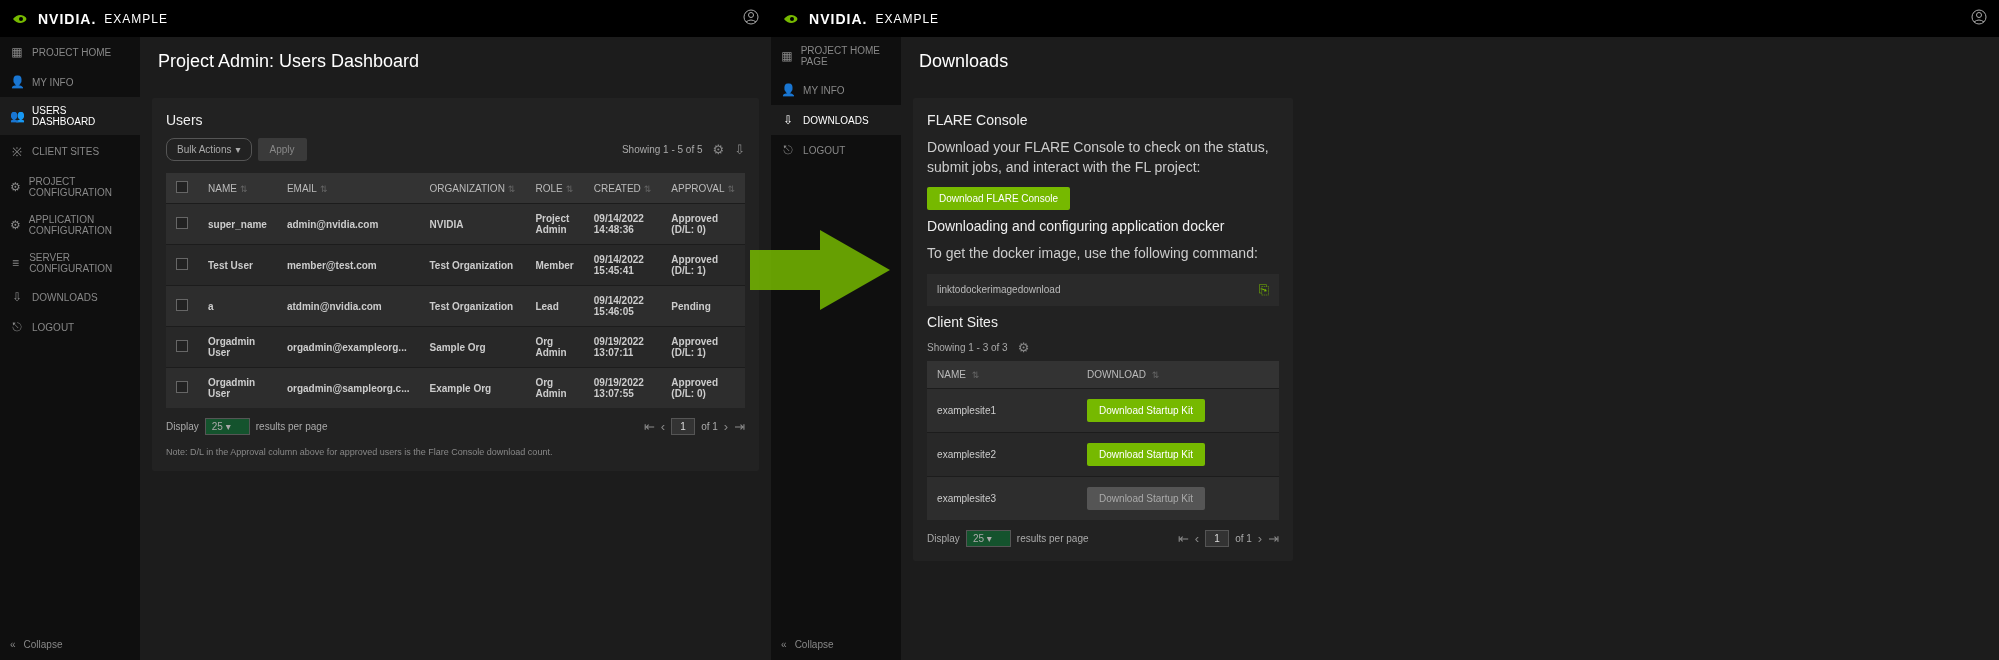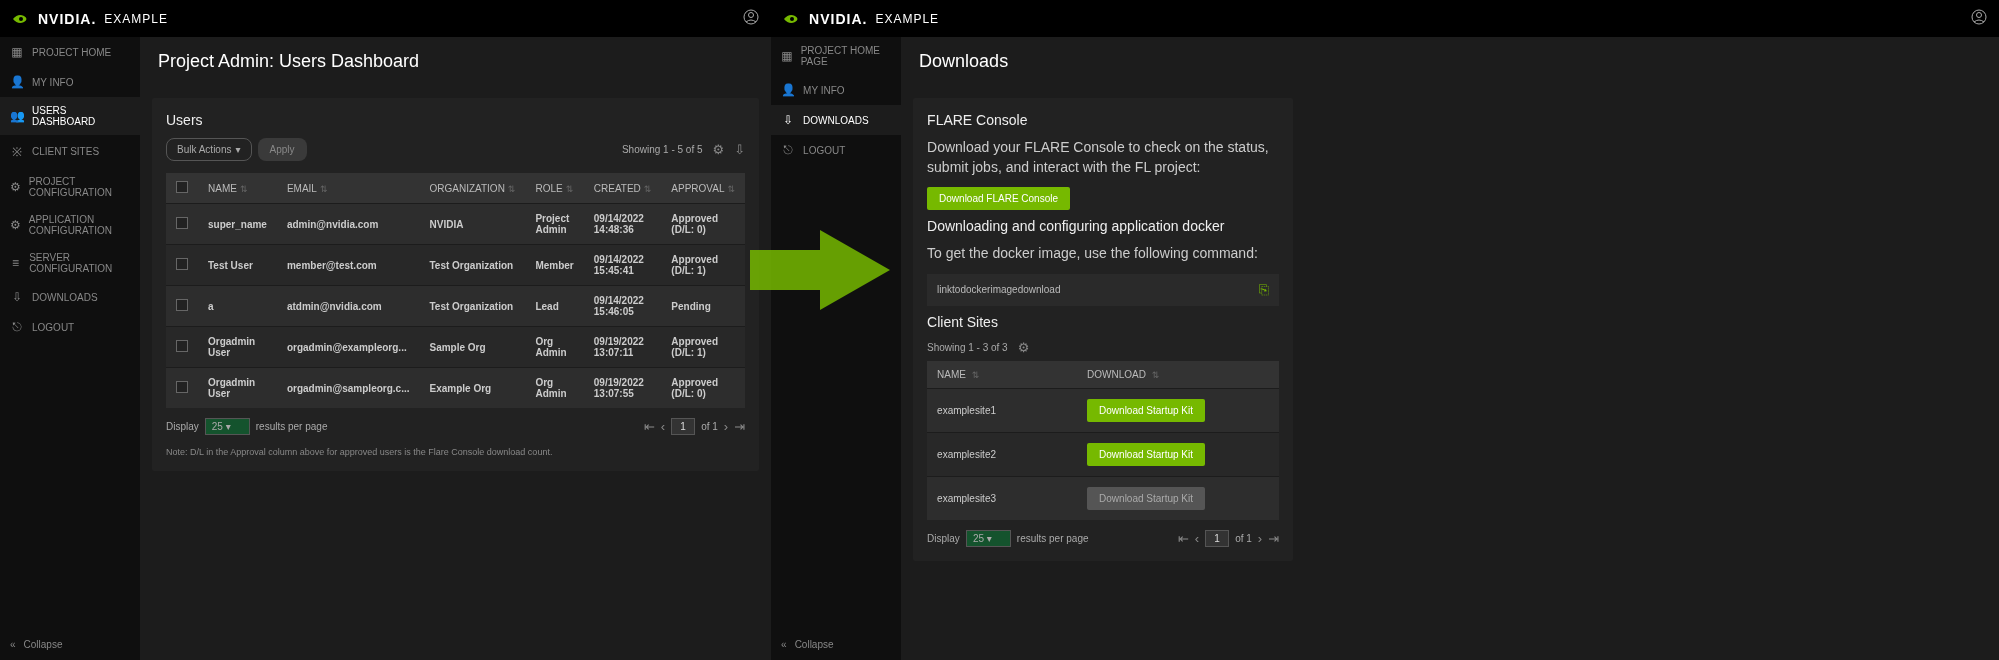--- a/index.html
+++ b/index.html
@@ -27,21 +27,21 @@
 
 .main { flex: 1; background: #1c1c1c; display: flex; flex-direction: column; min-width: 0; }
 .page-title { font-size: 18px; color: #fff; padding: 14px 18px; background: #1c1c1c; }
 .content { flex: 1; overflow: auto; padding: 0 12px 12px 12px; }
 .card { background: #222; margin-top: 12px; padding: 14px; border-radius: 2px; }
 .card-title { font-size: 14px; color: #eee; margin-bottom: 10px; }
 
 .toolbar-row { display: flex; align-items: center; justify-content: space-between; margin-bottom: 12px; }
 .bulk-actions { display: flex; gap: 6px; }
 .btn-outline { background: #222; border: 1px solid #555; color: #aaa; padding: 5px 10px; font-size: 10px; cursor: pointer; border-radius: 8px; display: inline-flex; align-items: center; gap: 4px; }
-.btn-dim { background: #3a3a3a; border: none; color: #888; padding: 5px 12px; font-size: 10px; cursor: pointer; border-radius: 8px; }
+.btn-dim { background: #3a3a3a; border: none; color: #888; padding: 5px 12px; font-size: 10px; cursor: pointer; border-radius: 2px; }
 .showing { display: flex; align-items: center; gap: 10px; color: #aaa; font-size: 10px; }
 .icon-btn { color: #888; cursor: pointer; font-size: 13px; }
 
 .table { width: 100%; border-collapse: collapse; }
 .table thead th { background: #333; color: #bbb; font-weight: normal; text-align: left; padding: 8px 10px; font-size: 10px; }
 .table tbody td { background: #282828; color: #ccc; padding: 9px 10px; font-size: 10px; border-top: 1px solid #1c1c1c; font-weight: bold; }
 .table tbody tr:nth-child(odd) td { background: #2d2d2d; }
 .sort { color: #666; font-size: 9px; margin-left: 3px; }
 .chk { width: 12px; height: 12px; border: 1px solid #666; display: inline-block; background: #222; }
 

